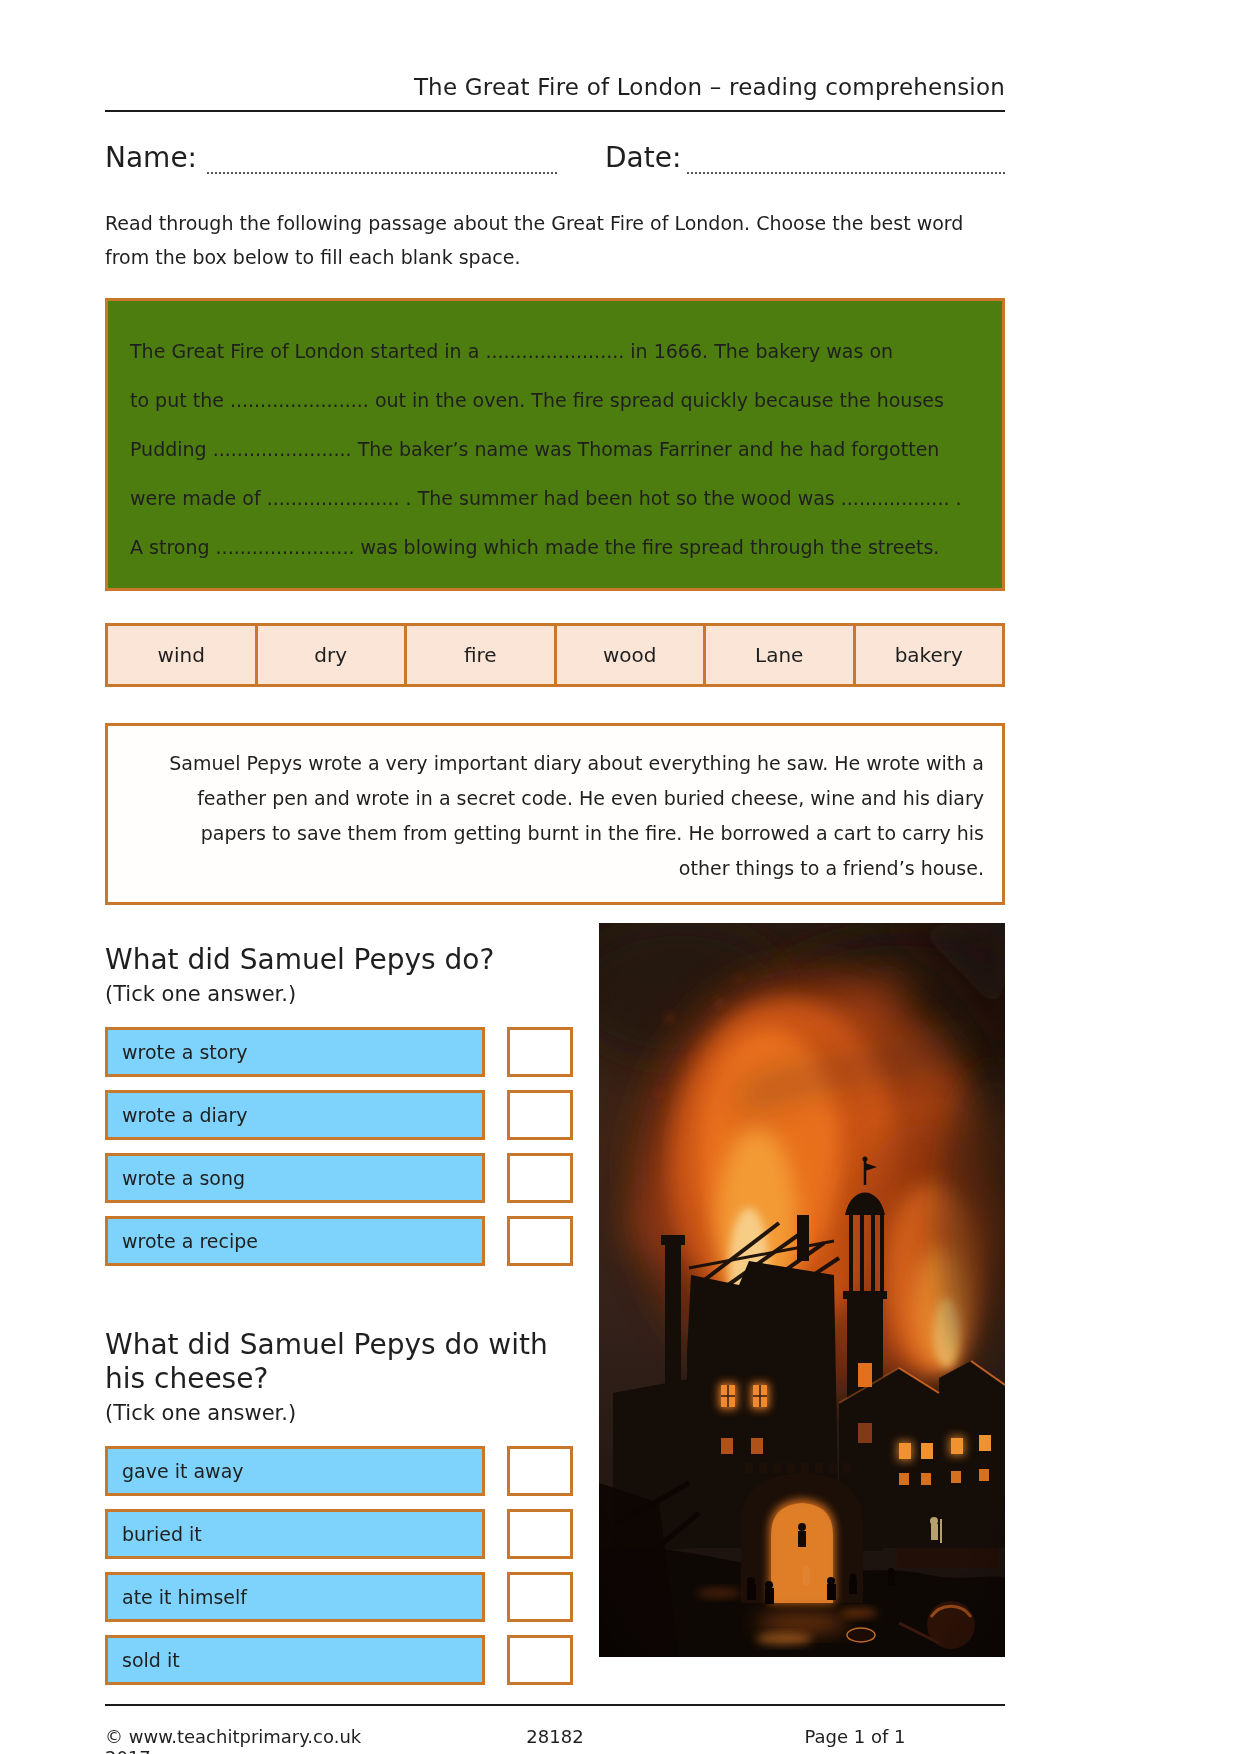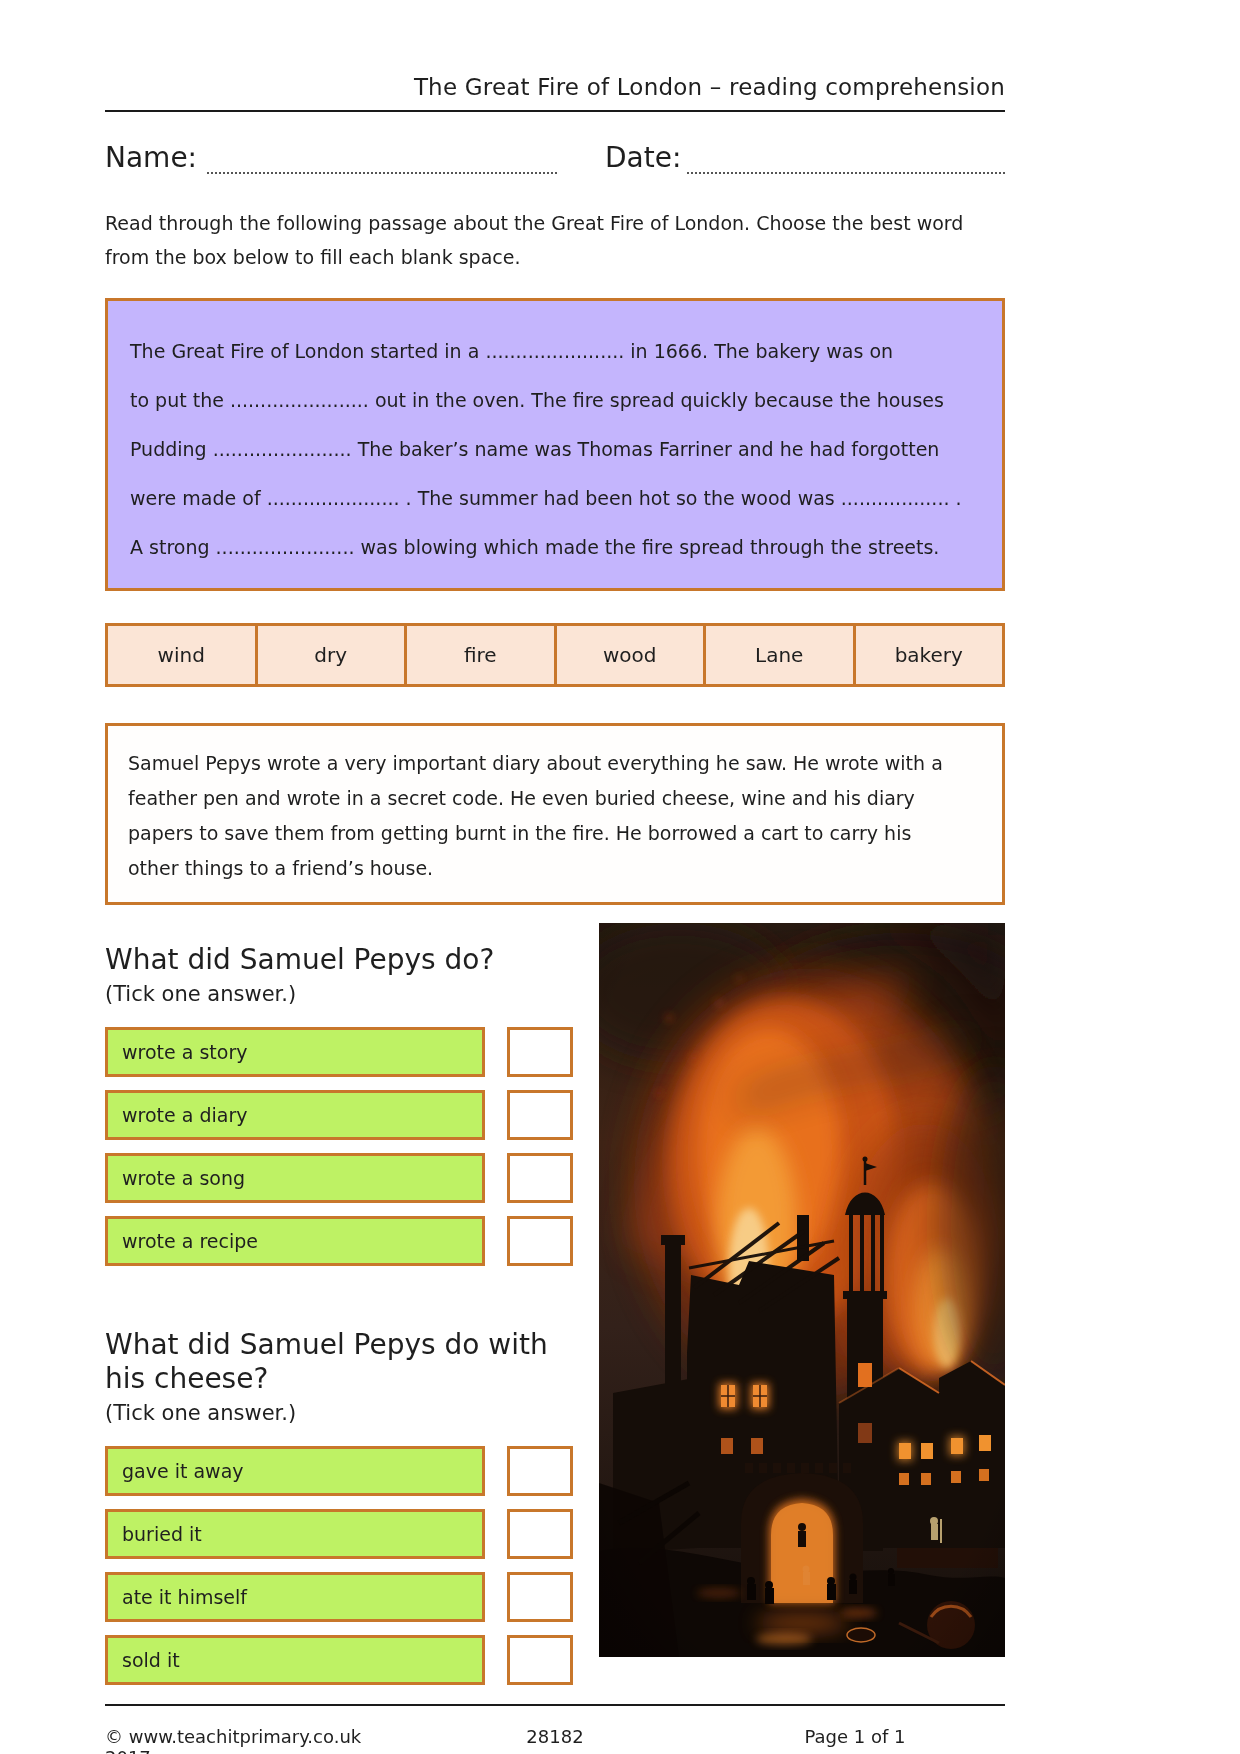--- a/index.html
+++ b/index.html
@@ -25,49 +25,49 @@
   }
   .write-line{border-bottom:2.5px dotted #555;height:26px;}
   .name-line{width:350px;margin-left:10px;}
   .date-spacer{width:48px;}
   .date-line{flex:1;margin-left:6px;}
   
   .instructions{margin-top:32px;font-size:19px;line-height:34px;}
   
   .passage-box{
     margin-top:24px;border:3px solid var(--accent-border,#c8772b);
-    padding:26px 12px 16px 22px;background:#c4b5fd;
+    padding:26px 12px 16px 22px;background:#4d7c0f;
   }
   .passage-line{font-size:19px;line-height:49px;white-space:nowrap;}
   
   .word-bank{display:flex;margin-top:32px;}
   .word-cell{
     flex:1;height:64px;background:var(--word-cell-bg,#fbe5d6);
     border:3px solid var(--accent-border,#c8772b);margin-left:-3px;
     display:flex;align-items:center;justify-content:center;
     font-size:20px;
   }
   .word-cell:first-child{margin-left:0;}
   
   .pepys-box{
     margin-top:36px;border:3px solid var(--accent-border,#c8772b);
     padding:20px 18px 16px 20px;background:#fffefd;
   }
-  .pepys-line{font-size:19px;line-height:35px;white-space:nowrap;}
+  .pepys-line{font-size:19px;line-height:35px;white-space:nowrap;text-align:right;}
   
   .qa-section{display:flex;margin-top:38px;align-items:flex-start;}
   .questions-col{flex:0 0 468px;}
   .q-prompt{font-size:28px;line-height:34px;}
   .q-hint{font-size:21px;line-height:34px;margin-bottom:16px;}
   .option-row{
     display:flex;justify-content:space-between;margin-bottom:13px;height:50px;
   }
   .option-box{
     width:380px;height:50px;border:3px solid var(--accent-border,#c8772b);
-    display:flex;align-items:center;padding-left:14px;font-size:19px;background:#bef264;
+    display:flex;align-items:center;padding-left:14px;font-size:19px;background:#7dd3fc;
   }
   .tickbox{
     width:66px;height:50px;border:3px solid var(--accent-border,#c8772b);background:#fff;
   }
   .q-block-2{margin-top:62px;}
   .painting-wrap{margin-left:auto;width:406px;margin-top:-20px;}
   .painting-wrap svg{display:block;}
   
   .footer-rule{border:none;border-top:2px solid #1a1a1a;margin:6px 0 0 0;}
   .footer-row{display:flex;margin-top:20px;font-size:18px;}

